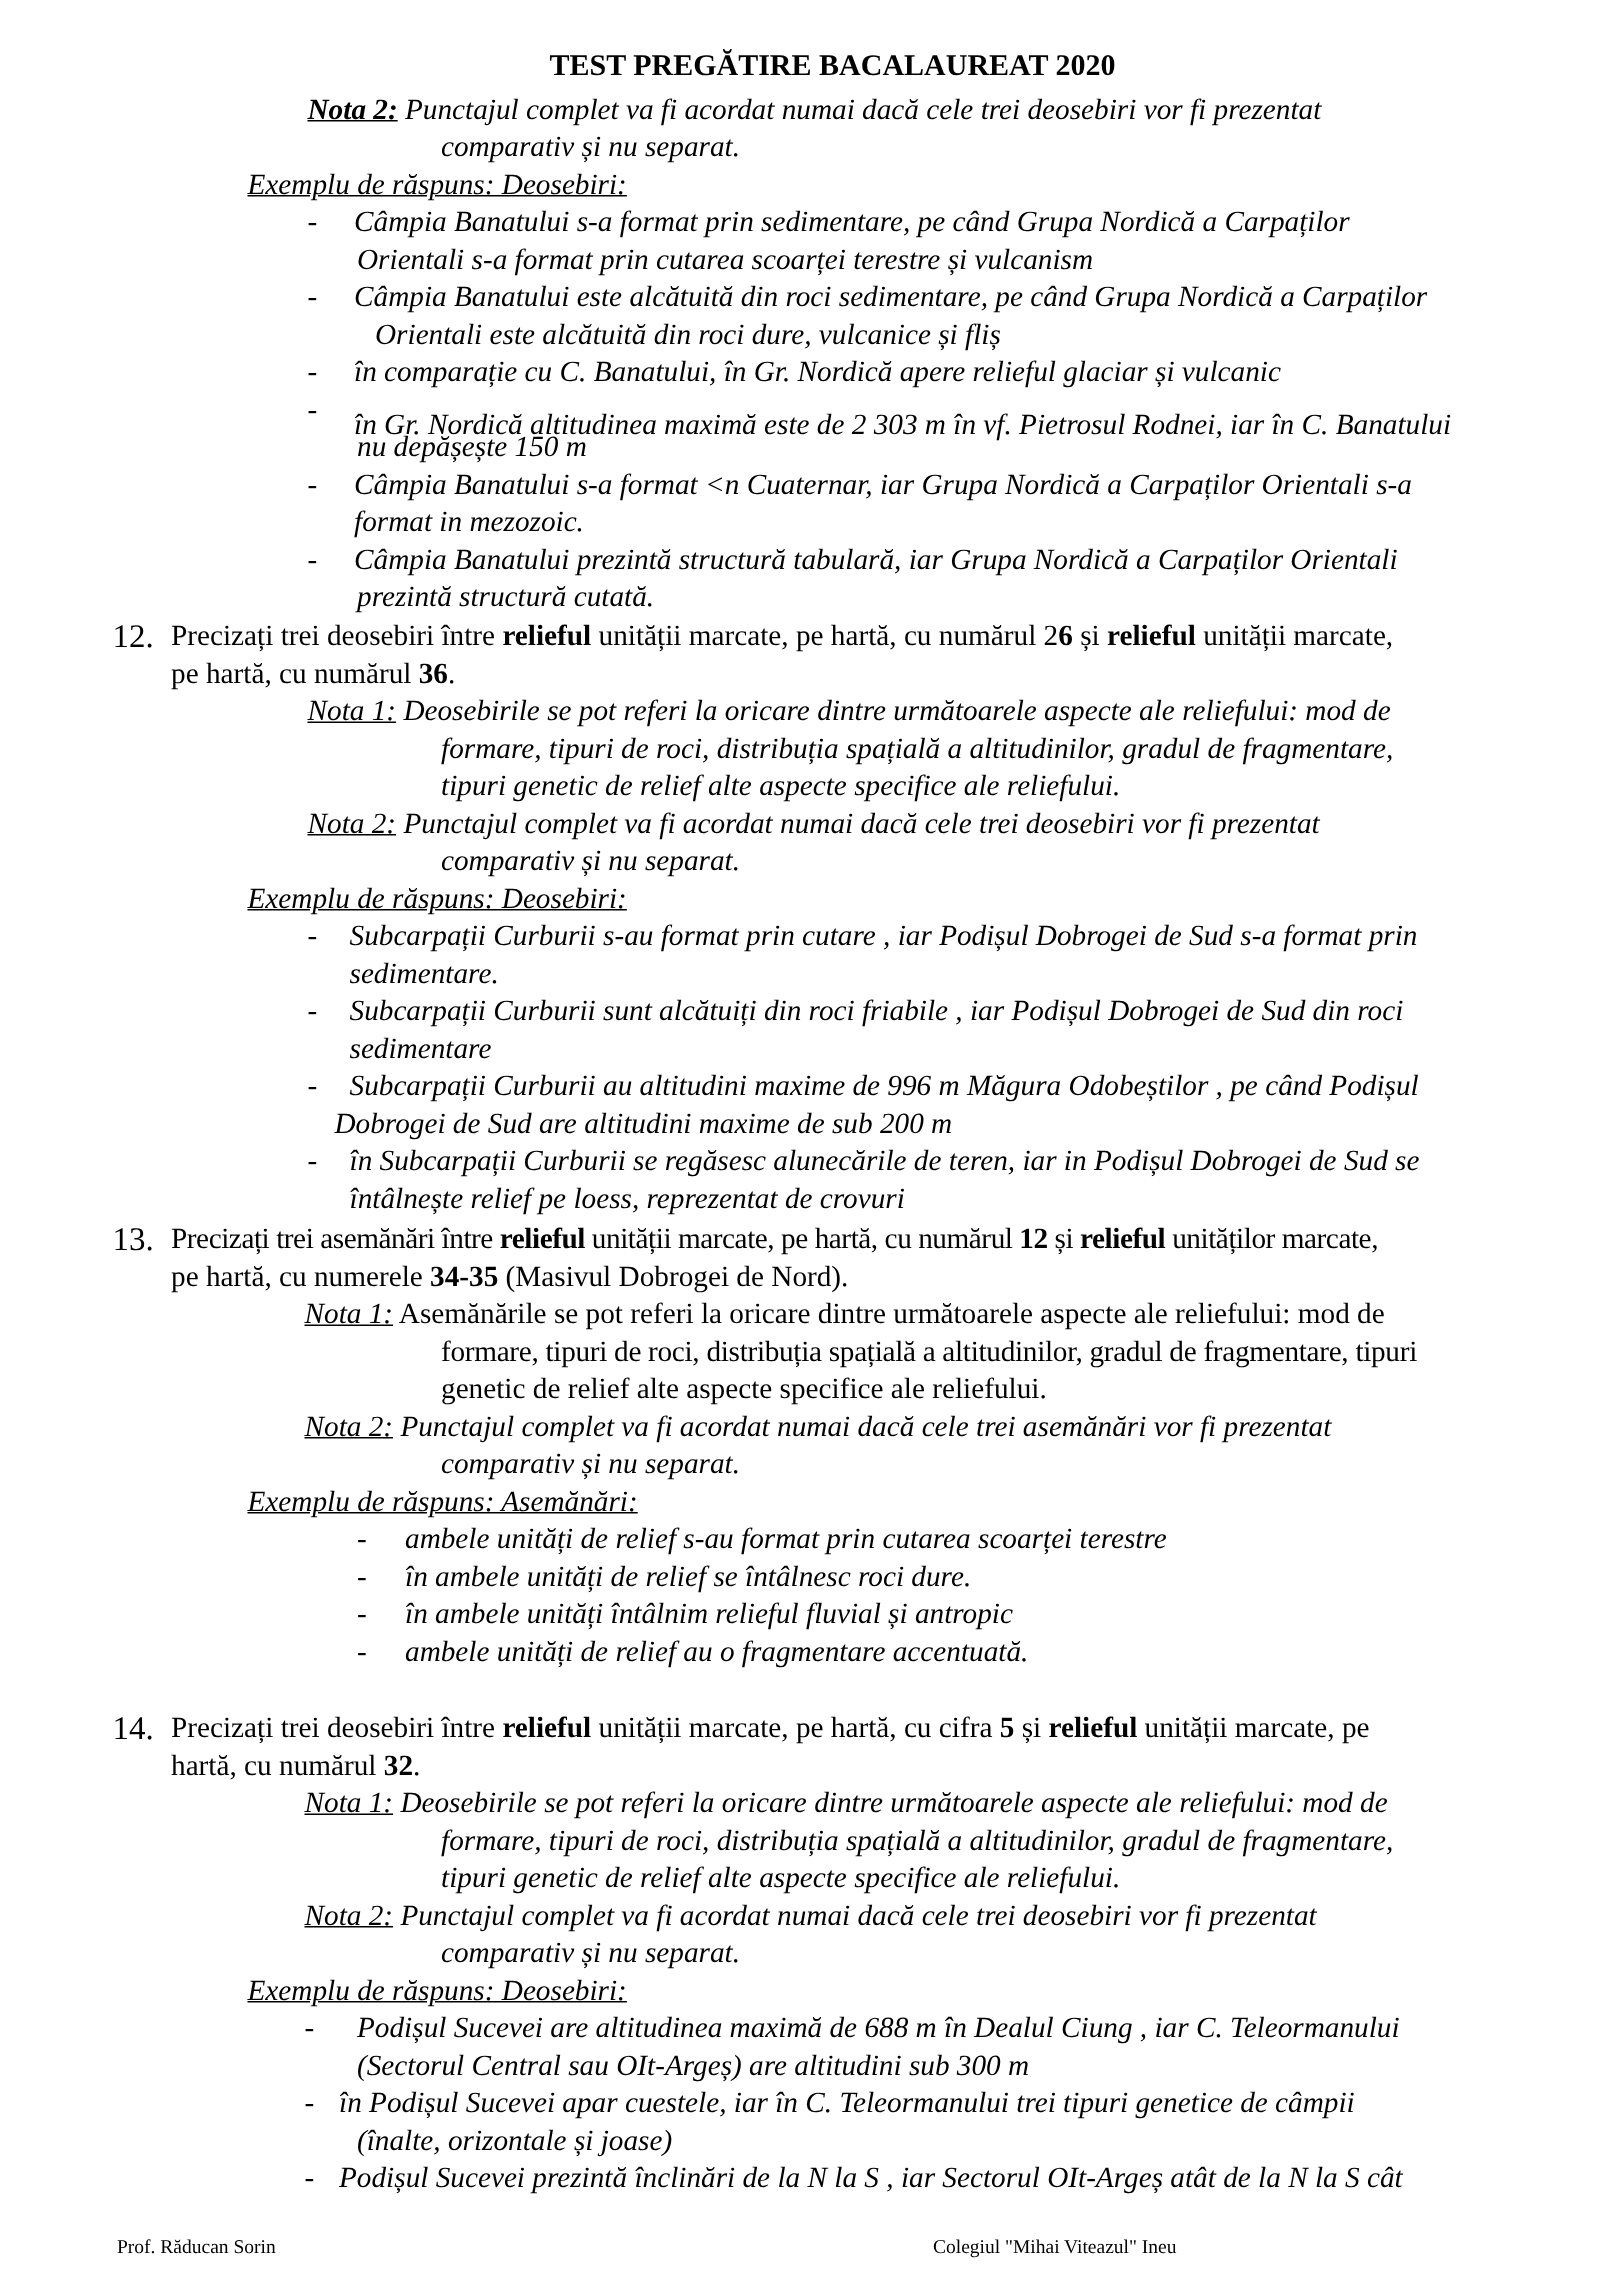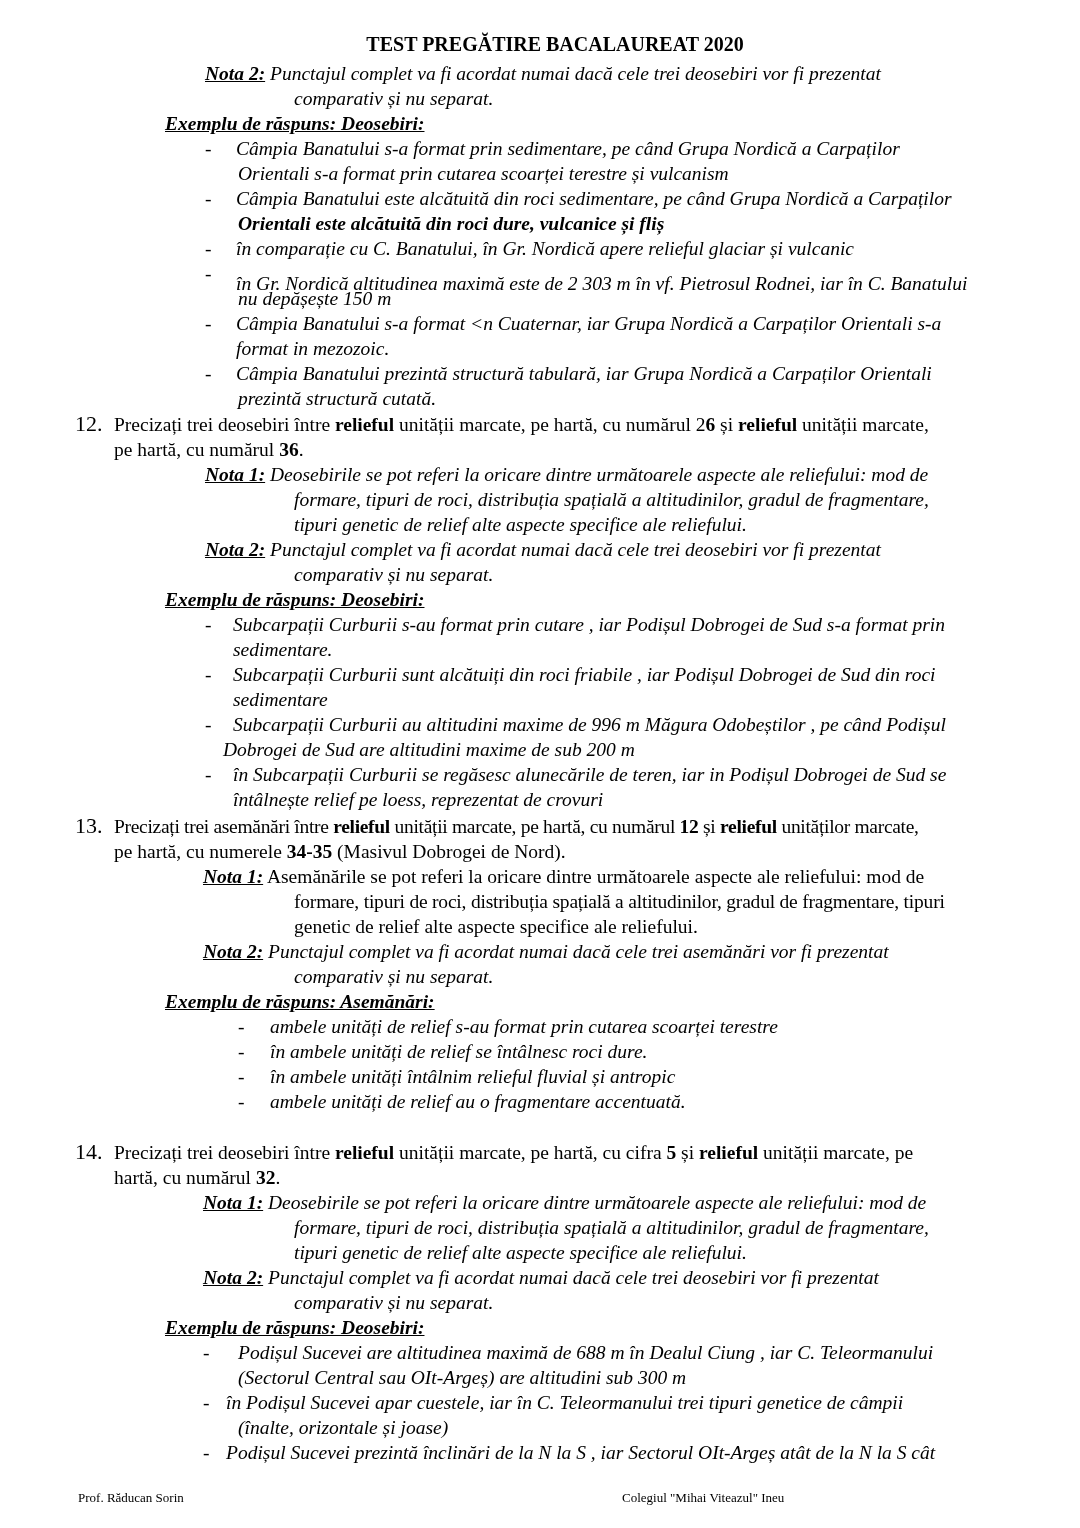--- a/index.html
+++ b/index.html
@@ -3,21 +3,21 @@
 <meta charset="utf-8">
 <style>
   html, body { margin: 0; padding: 0; background: #ffffff; }
   body {
     width: 1080px; height: 1528px; position: relative; overflow: hidden;
     font-family: "Liberation Serif", serif; color: #000; font-size: 19.5px;
   }
   .abs { position: absolute; white-space: nowrap; line-height: 25px; }
   .title { top: 32px; left: 0; width: 1110px; text-align: center; font-weight: bold; font-size: 20px; }
   .it { font-style: italic; }
-  .bu { font-weight: bold; text-decoration: underline; font-style: italic; }
+  .bu { font-weight: normal; text-decoration: underline; font-style: italic; }
   .num { font-weight: normal; font-size: 22px; }
   .dash { position: absolute; }
   .foot { top: 1485px; font-size: 13px; }
 </style>
 </head>
 <body>
 
 <div class="abs title">TEST PREGĂTIRE BACALAUREAT 2020</div>
 
 <div>
@@ -29,21 +29,21 @@
 </div>
 <div class="abs bu" style="top:111px;left:165px;">Exemplu de răspuns: Deosebiri:</div>
 
 <div>
   <span class="abs dash" style="top:136px;left:205px;">-</span>
   <div class="abs it" style="top:136px;left:236px;">Câmpia Banatului s-a format prin sedimentare, pe când Grupa Nordică a Carpaților</div>
   <div class="abs it" style="top:161px;left:238px;">Orientali s-a format prin cutarea scoarței terestre și vulcanism</div>
 
   <span class="abs dash" style="top:186px;left:205px;">-</span>
   <div class="abs it" style="top:186px;left:236px;">Câmpia Banatului este alcătuită din roci sedimentare, pe când Grupa Nordică a Carpaților</div>
-  <div class="abs it" style="top:211px;left:238px;font-weight:bold;">Orientali este alcătuită din roci dure, vulcanice și fliș</div>
+  <div class="abs it" style="top:211px;left:250px;">Orientali este alcătuită din roci dure, vulcanice și fliș</div>
 
   <span class="abs dash" style="top:236px;left:205px;">-</span>
   <div class="abs it" style="top:236px;left:236px;">în comparație cu C. Banatului, în Gr. Nordică apere relieful glaciar și vulcanic</div>
 
   <span class="abs dash" style="top:261px;left:205px;">-</span>
   <div class="abs it" style="top:261px;left:236px;margin-top:10px;">în Gr. Nordică altitudinea maximă este de 2 303 m în vf. Pietrosul Rodnei, iar în C. Banatului</div>
   <div class="abs it" style="top:286px;left:238px;">nu depășește 150 m</div>
 
   <span class="abs dash" style="top:311px;left:205px;">-</span>
   <div class="abs it" style="top:311px;left:236px;">Câmpia Banatului s-a format &lt;n Cuaternar, iar Grupa Nordică a Carpaților Orientali s-a</div>

